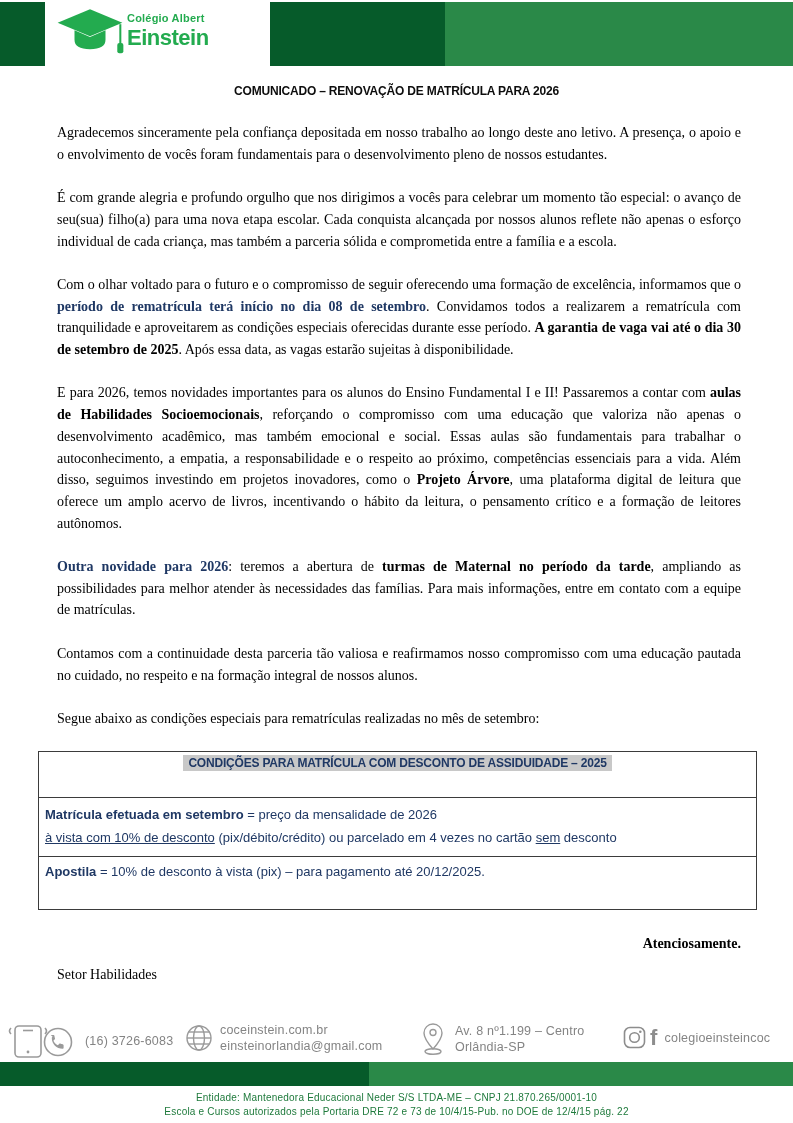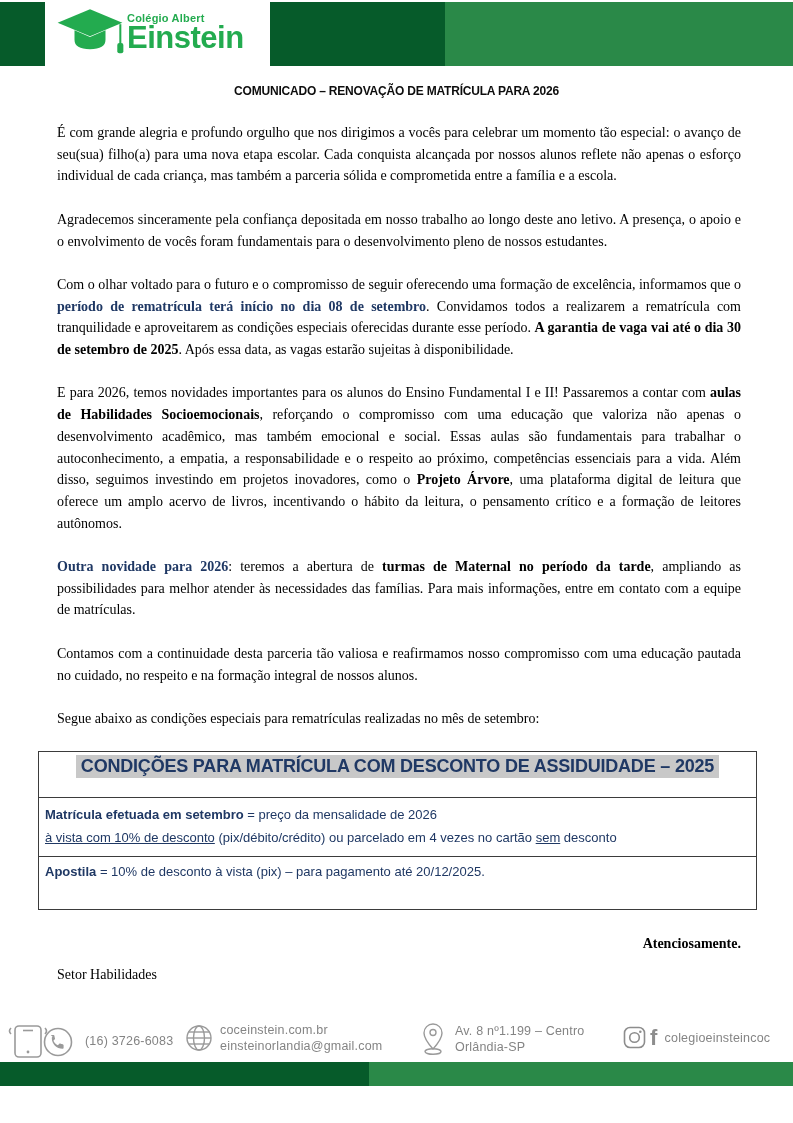--- a/index.html
+++ b/index.html
@@ -8,37 +8,37 @@
 
   
   .hdr-block{position:absolute;top:2px;height:64px;}
   .hdr-left{left:0;width:45px;background:#065b2a;}
   .hdr-mid{left:270px;width:175px;background:#065b2a;}
   .hdr-right{left:445px;width:348px;background:#2a8948;}
   .logo{position:absolute;left:55px;top:6px;display:flex;align-items:flex-start;}
   .logo-cap{width:70px;height:62px;}
   .logo-text{margin-left:2px;margin-top:6px;font-family:"Liberation Sans",sans-serif;}
   .logo-top{font-size:11px;font-weight:bold;color:#23ab4f;letter-spacing:0.2px;}
-  .logo-name{font-size:31px;font-weight:bold;color:#23ab4f;line-height:27px;letter-spacing:-0.5px;}
+  .logo-name{font-size:22px;font-weight:bold;color:#23ab4f;line-height:27px;letter-spacing:-0.5px;}
   .doc-title{position:absolute;top:84px;left:0;width:100%;text-align:center;
              font-family:"Liberation Sans",sans-serif;font-weight:bold;font-size:12px;
              letter-spacing:-0.2px;color:#0d0d0d;}
 
   
   .body-text{position:absolute;top:122px;left:57px;width:684px;
              font-size:14px;line-height:21.7px;color:#000;text-align:justify;}
   .salutation{font-weight:bold;text-align:left;margin:0 0 21.7px 0;}
   p.para{margin:0 0 21.7px 0;}
 
   
   .cond-table{margin-left:-19px;width:717px;border:1px solid #3b3b3b;
               font-family:"Liberation Sans",sans-serif;color:#1f3864;font-size:13px;
               text-align:left;line-height:normal;}
   .tbl-header{height:42px;border-bottom:1px solid #3b3b3b;text-align:center;padding-top:3px;}
-  .tbl-header .hl{background:#c8c8c8;font-weight:bold;font-size:18px;letter-spacing:-0.2px;
+  .tbl-header .hl{background:#c8c8c8;font-weight:bold;font-size:12px;letter-spacing:-0.2px;
                   padding:1px 5px;display:inline-block;}
   .tbl-row1{border-bottom:1px solid #3b3b3b;padding:5px 8px 7px 6px;}
   .tbl-row1 .tline{line-height:23px;}
   .tbl-row2{padding:5px 8px 27px 6px;line-height:20px;}
 
   .sig1{margin-top:23px;text-align:right;font-weight:bold;}
   .sig2{margin-top:9px;text-align:left;}
 
   
   .footer{position:absolute;left:0;top:1014px;width:703px;height:48px;
@@ -81,22 +81,22 @@
     <div class="logo-text">
       <div class="logo-top">Colégio Albert</div>
       <div class="logo-name">Einstein</div>
     </div>
   </div>
 
   <div class="doc-title">COMUNICADO – RENOVAÇÃO DE MATRÍCULA PARA 2026</div>
 
   <div class="body-text">
 
+    <p class="para"><span>Agradecemos sinceramente pela confiança depositada em nosso trabalho ao longo deste ano letivo. A presença, o apoio e o envolvimento de vocês foram fundamentais para o desenvolvimento pleno de nossos estudantes.</span></p>
     <p class="para"><span>É com grande alegria e profundo orgulho que nos dirigimos a vocês para celebrar um momento tão especial: o avanço de seu(sua) filho(a) para uma nova etapa escolar. Cada conquista alcançada por nossos alunos reflete não apenas o esforço individual de cada criança, mas também a parceria sólida e comprometida entre a família e a escola.</span></p>
-    <p class="para"><span>Agradecemos sinceramente pela confiança depositada em nosso trabalho ao longo deste ano letivo. A presença, o apoio e o envolvimento de vocês foram fundamentais para o desenvolvimento pleno de nossos estudantes.</span></p>
     <p class="para"><span>Com o olhar voltado para o futuro e o compromisso de seguir oferecendo uma formação de excelência, informamos que o </span><span style="font-weight: bold; color: rgb(31, 56, 100);">período de rematrícula terá início no dia 08 de setembro</span><span>. Convidamos todos a realizarem a rematrícula com tranquilidade e aproveitarem as condições especiais oferecidas durante esse período. </span><span style="font-weight: bold;">A garantia de vaga vai até o dia 30 de setembro de 2025</span><span>. Após essa data, as vagas estarão sujeitas à disponibilidade.</span></p>
     <p class="para"><span>E para 2026, temos novidades importantes para os alunos do Ensino Fundamental I e II! Passaremos a contar com </span><span style="font-weight: bold;">aulas de Habilidades Socioemocionais</span><span>, reforçando o compromisso com uma educação que valoriza não apenas o desenvolvimento acadêmico, mas também emocional e social. Essas aulas são fundamentais para trabalhar o autoconhecimento, a empatia, a responsabilidade e o respeito ao próximo, competências essenciais para a vida. Além disso, seguimos investindo em projetos inovadores, como o </span><span style="font-weight: bold;">Projeto Árvore</span><span>, uma plataforma digital de leitura que oferece um amplo acervo de livros, incentivando o hábito da leitura, o pensamento crítico e a formação de leitores autônomos.</span></p>
     <p class="para"><span style="font-weight: bold; color: rgb(31, 56, 100);">Outra novidade para 2026</span><span>: teremos a abertura de </span><span style="font-weight: bold;">turmas de Maternal no período da tarde</span><span>, ampliando as possibilidades para melhor atender às necessidades das famílias. Para mais informações, entre em contato com a equipe de matrículas.</span></p>
     <p class="para"><span>Contamos com a continuidade desta parceria tão valiosa e reafirmamos nosso compromisso com uma educação pautada no cuidado, no respeito e na formação integral de nossos alunos.</span></p>
     <p class="para"><span>Segue abaixo as condições especiais para rematrículas realizadas no mês de setembro:</span></p>
 
     <div class="cond-table">
       <div class="tbl-header">
         <span class="hl">CONDIÇÕES PARA MATRÍCULA COM DESCONTO DE ASSIDUIDADE – 2025</span>
       </div>
@@ -159,14 +159,18 @@
         <circle cx="17.3" cy="5.7" r="1.3" fill="#8d8d8d" stroke="none"></circle>
       </svg>
       <span class="fb-f">f</span>
       <div class="ftxt">colegioeinsteincoc</div>
     </div>
   </div>
 
   <div class="band band-dark"></div>
   <div class="band band-light"></div>
 
+  <div class="legal">
+    <div>Entidade: Mantenedora Educacional Neder S/S LTDA-ME – CNPJ 21.870.265/0001-10</div>
+    <div>Escola e Cursos autorizados pela Portaria DRE 72 e 73 de 10/4/15-Pub. no DOE de 12/4/15 pág. 22</div>
+  </div>
 
 </div>
 
 </body></html>

